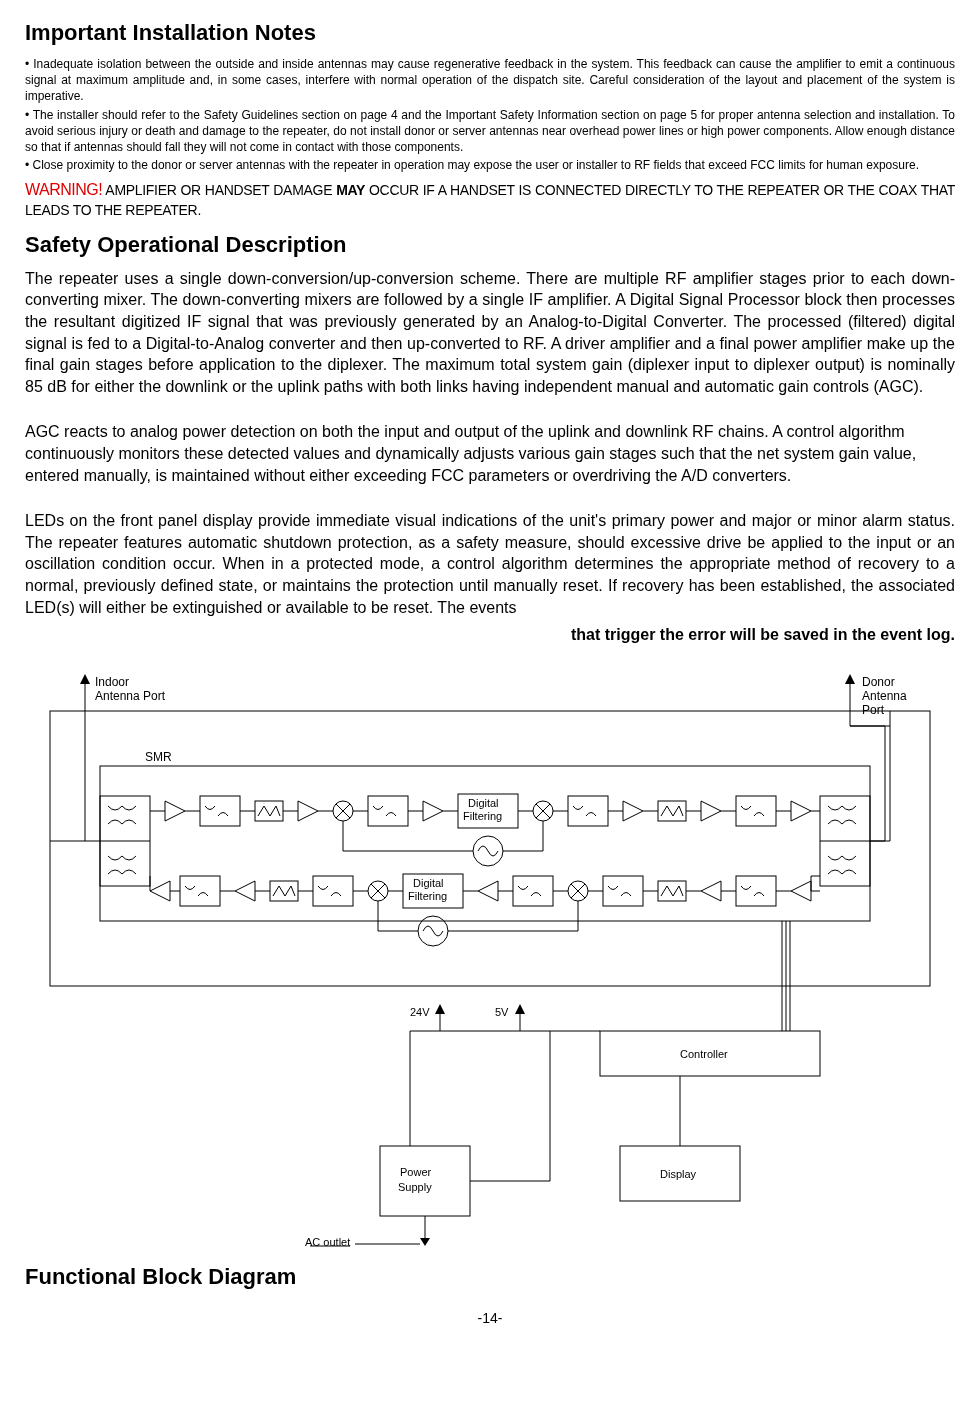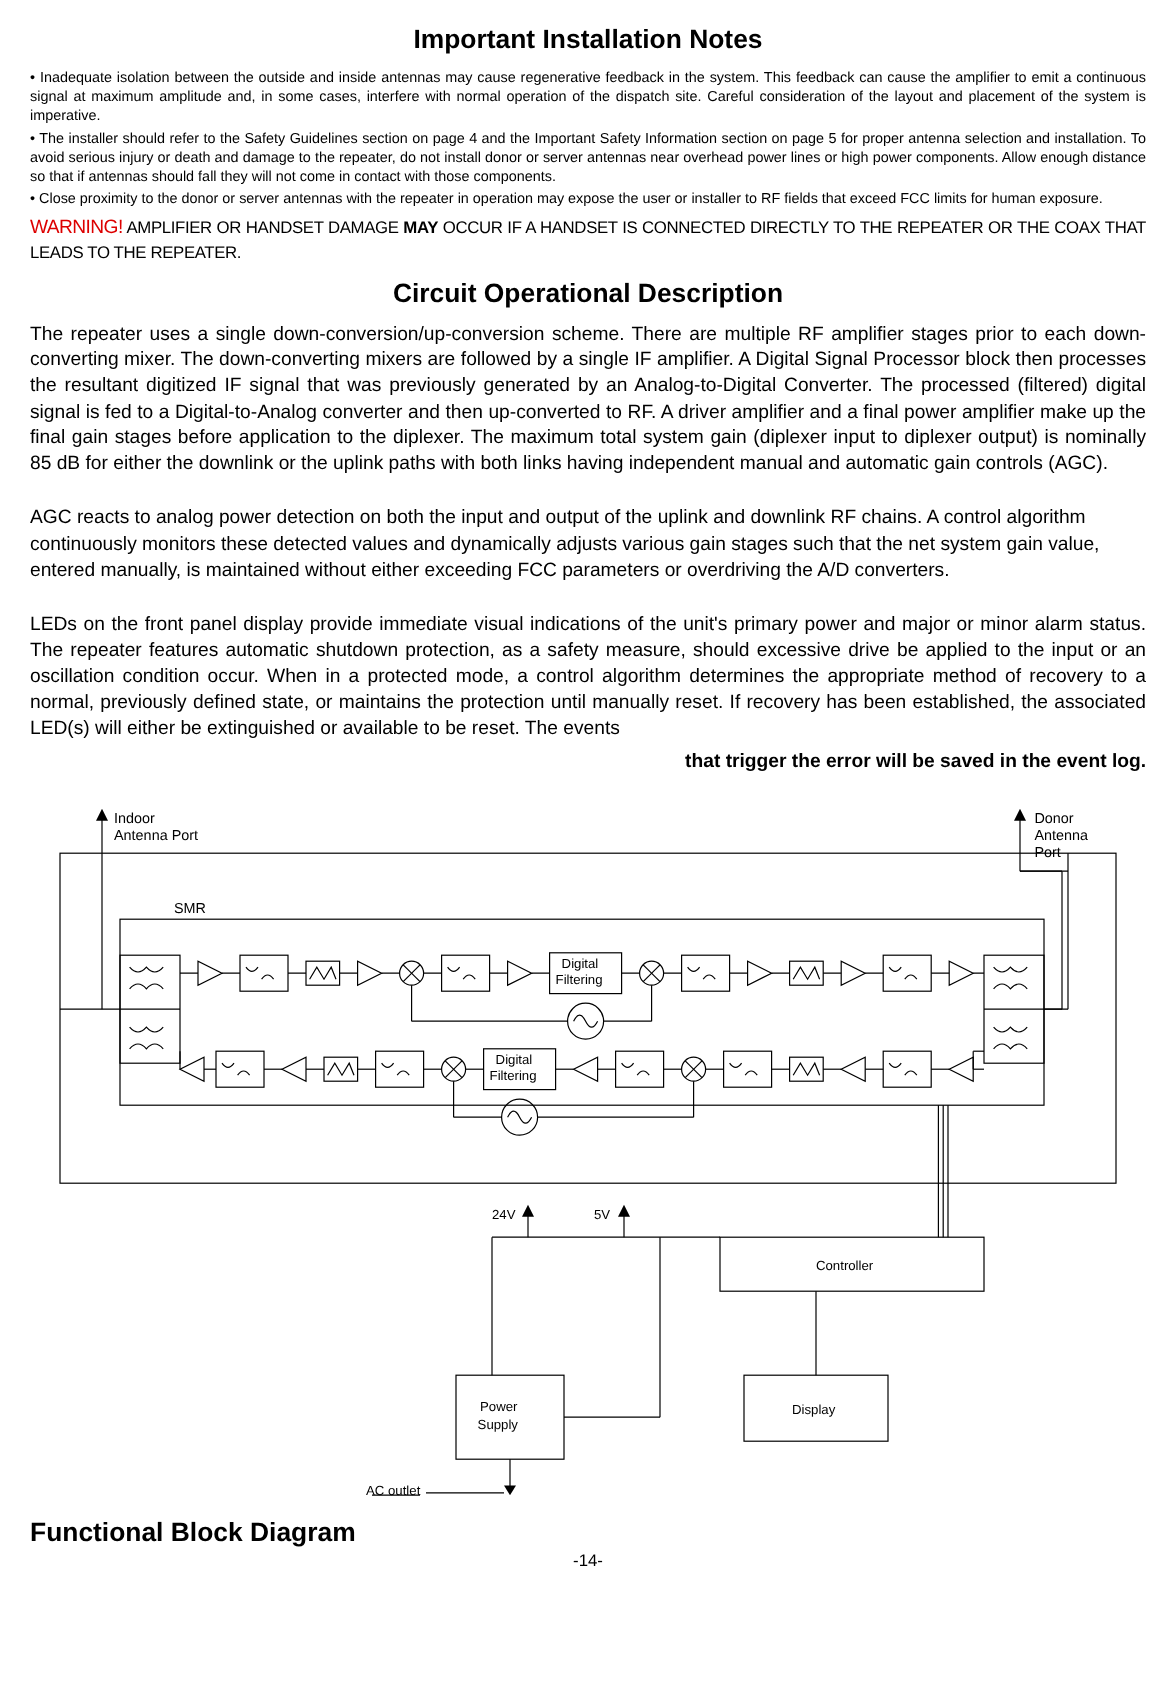--- a/index.html
+++ b/index.html
@@ -6,58 +6,57 @@
       font-family: Arial, Helvetica, sans-serif;
       margin: 0;
       padding: 20px 25px;
       color: #000;
       width: 930px;
     }
     h2 {
       font-size: 22px;
       font-weight: bold;
       margin: 0 0 10px 0;
-      text-align: center;
     }
     p {
       font-size: 16px;
       line-height: 1.35;
       margin: 0 0 6px 0;
       text-align: justify;
     }
     .bullet-text { font-size: 12px; line-height: 1.35; text-align: justify; margin-bottom: 2px;}
     .warning-label {
       color: #d00;
       font-weight: normal;
       font-size: 16px;
       letter-spacing: -0.5px;
     }
     .warning-line { font-size: 14px; letter-spacing: -0.3px; margin: 6px 0 12px 0;}
     .compressed { letter-spacing: -0.3px; }
     .diagram-container { text-align: center; margin-top: 20px;}
     .diagram-title { font-size: 22px; font-weight: bold; text-align: left; margin-top: 8px;}
-    .page-num { text-align: center; font-size: 14px; margin-top: 2px;}
+    .page-num { text-align: center; font-size: 14px; margin-top: 20px;}
     svg { display: block; margin: 0 auto;}
   </style>
 </head>
 <body>
 
 
 
 <h2>Important Installation Notes</h2>
 
 <p class="bullet-text">•       Inadequate isolation between the outside and inside antennas may cause regenerative feedback in the system. This feedback can cause the amplifier to emit a continuous signal at maximum amplitude and, in some cases, interfere with normal operation of the dispatch site. Careful consideration of the layout and placement of the system is imperative.</p>
 <p class="bullet-text">•     The installer should refer to the Safety Guidelines section on page 4 and the Important Safety Information section on page 5 for proper antenna selection and installation. To avoid serious injury or death and damage to the repeater, do not install donor or server antennas near overhead power lines or high power components.   Allow enough distance so that if antennas should fall they will not come in contact  with those components.</p>
 <p class="bullet-text">•     Close proximity  to the donor or server antennas with the repeater in operation may expose the user or installer to RF fields that exceed FCC limits for human exposure.</p>
 
 <p class="warning-line compressed">
   <span class="warning-label">WARNING!</span><span> AMPLIFIER OR HANDSET DAMAGE </span><b>MAY</b><span> OCCUR IF A HANDSET IS CONNECTED DIRECTLY TO THE REPEATER OR THE COAX THAT LEADS TO THE REPEATER.</span>
 </p>
 
-<h2>Circuit Operational Description</h2>
+<h2>Safety Operational Description</h2>
 
 <p>The repeater uses a single down-conversion/up-conversion scheme. There are multiple  RF amplifier stages prior to each down-converting mixer. The down-converting mixers are followed by a single IF amplifier. A Digital Signal Processor block then processes the resultant digitized IF signal that was previously generated by an Analog-to-Digital Converter. The processed (filtered) digital signal is fed to a Digital-to-Analog converter and then up-converted to RF. A driver amplifier and a final power amplifier make up the final gain stages before application to the diplexer. The maximum total system gain (diplexer input to diplexer output) is nominally 85 dB for either the downlink  or the uplink paths with both links having independent manual and automatic gain controls (AGC).</p>
 <br>
 <p style="text-align:left;">AGC reacts to analog power detection on both the input and output of the uplink and downlink RF chains. A control algorithm continuously monitors these detected values and dynamically adjusts various gain stages  such that the net system gain value, entered manually, is maintained without either exceeding FCC parameters or overdriving the A/D converters.</p>
 <br>
 <p>LEDs on the front panel display provide immediate visual indications of the unit's primary power and major or minor alarm status. The repeater features automatic shutdown protection, as a safety measure, should excessive drive be applied to the input or an oscillation condition occur. When in a protected mode, a control algorithm determines the appropriate method of recovery to a normal, previously defined state, or maintains the protection until manually reset. If recovery has been established, the associated LED(s) will either be extinguished or available to be reset. The events</p>
 <p style="text-align:right;font-weight:bold;">that trigger the error will be saved in the event log.</p>
 
 <div class="diagram-container">
 <svg width="920" height="590" viewBox="0 0 920 590">

